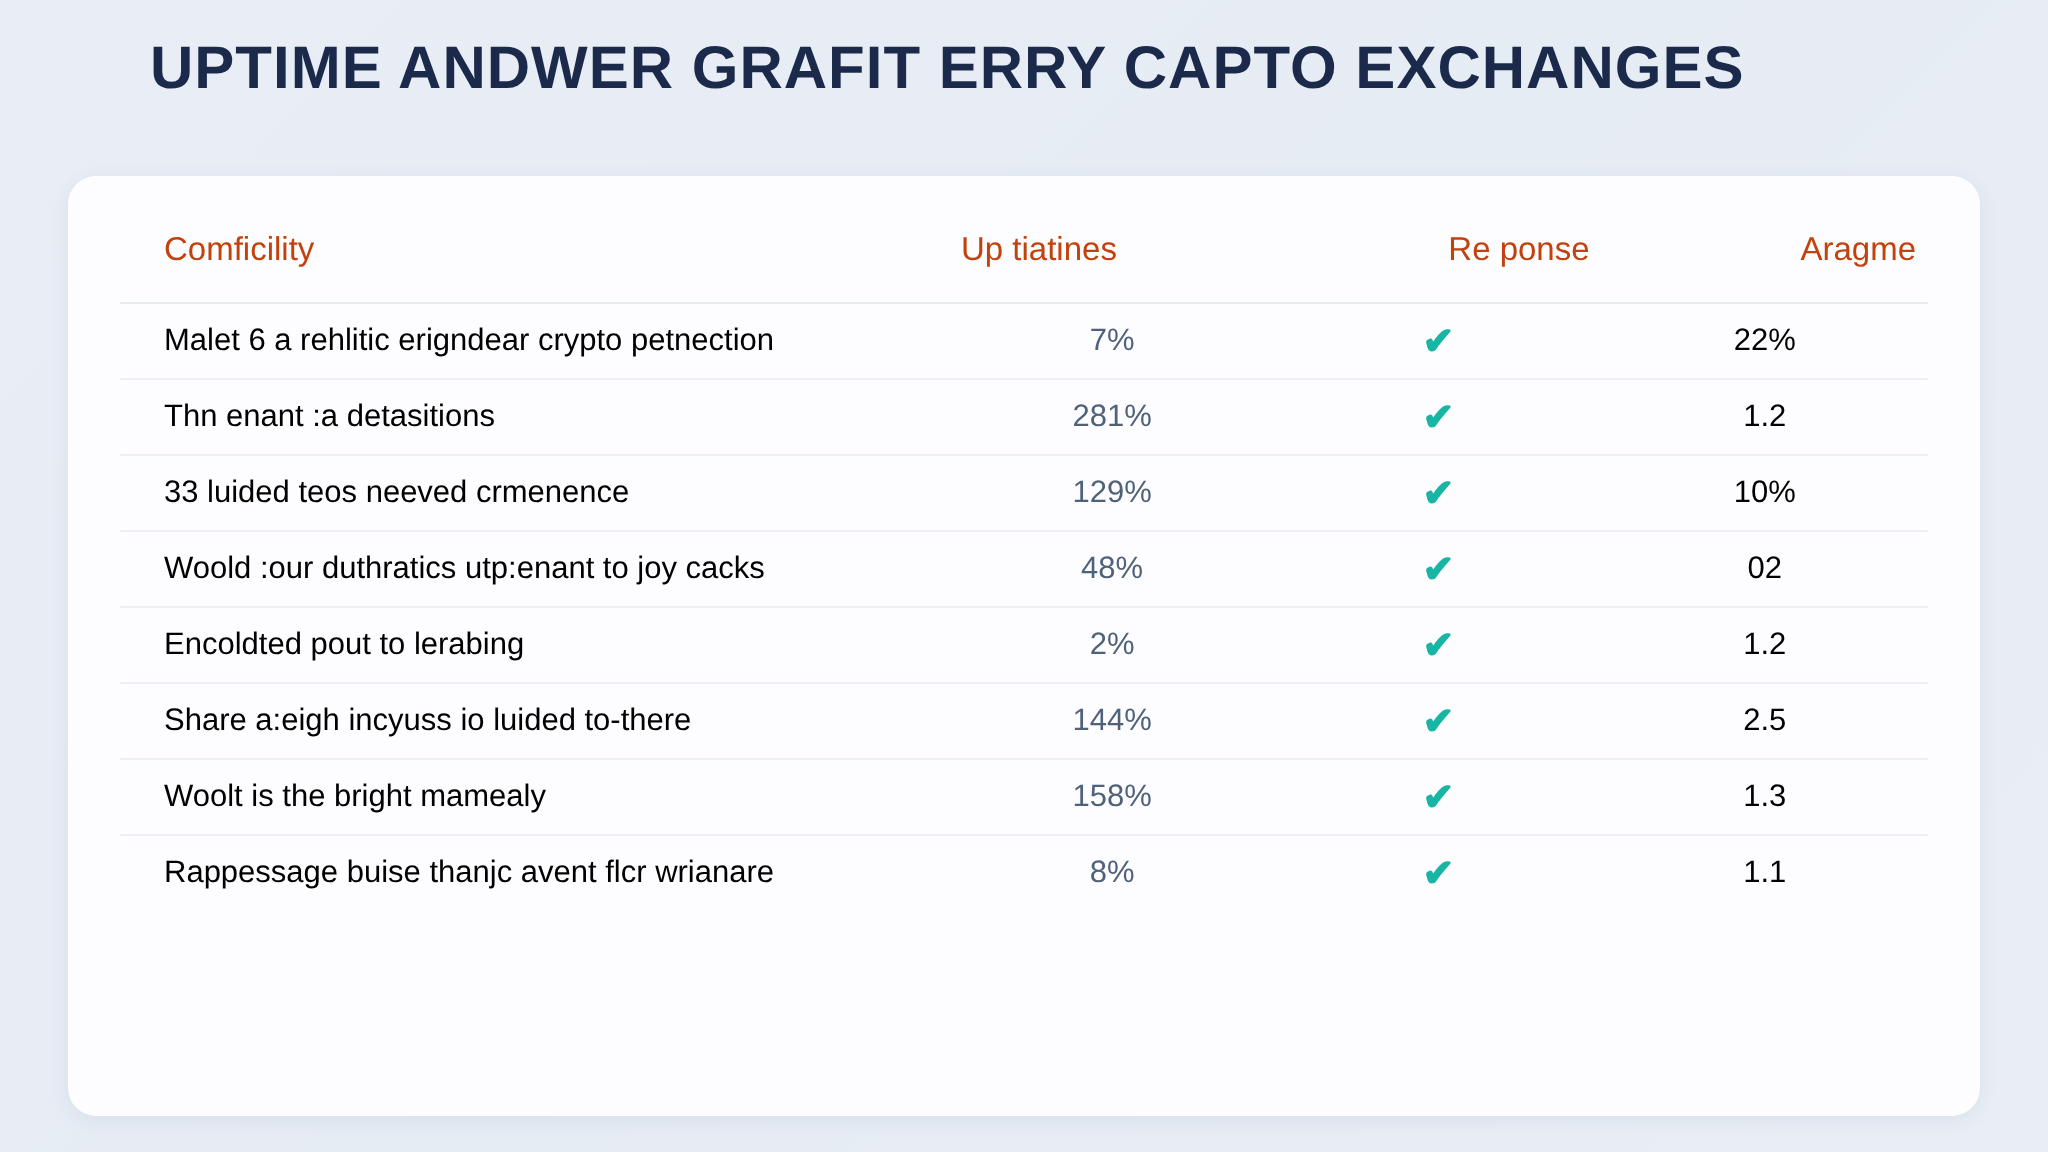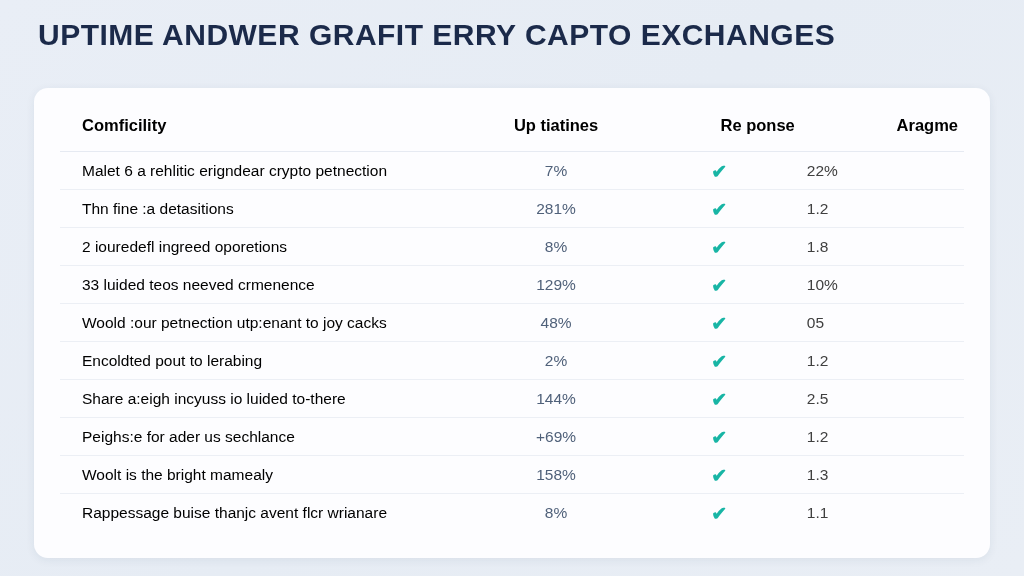--- a/index.html
+++ b/index.html
@@ -45,56 +45,57 @@
     padding: 22px 26px 10px 26px;
     overflow: hidden;
   }
   table {
     width: 100%;
     border-collapse: collapse;
     table-layout: fixed;
   }
   thead th {
     font-size: 16.5px;
-    font-weight: bold;
-    color: #000000;
+    font-weight: normal;
+    color: #c2410c;
     padding: 6px 6px 16px 6px;
     text-align: left;
     white-space: nowrap;
   }
   thead th.c-metric { width: 46%; padding-left: 22px; }
-  thead th.c-uptime { width: 18%; text-align: center; }
+  thead th.c-uptime { width: 18%; text-align: left; }
   thead th.c-response { width: 18%; text-align: right; }
   thead th.c-average { width: 18%; text-align: right; }
 
   tbody td {
     font-size: 15.5px;
     color: #44556f;
     padding: 8.5px 6px;
     border-top: 1px solid #eceff5;
     white-space: nowrap;
     overflow: hidden;
     text-overflow: ellipsis;
   }
   tbody tr:first-child td { border-top: 1px solid #e6eaf2; }
   td.c-metric { padding-left: 22px; color: #000000; }
   td.c-uptime { text-align: center; color: #50617a; }
   td.c-response { text-align: center; }
-  td.c-average { color: #404040; }
+  td.c-average { text-align: center; color: #000000; }
 
   .check {
     display: inline-block;
     color: #18b5a5;
     font-size: 19px;
     line-height: 1;
     transform: translateY(1px);
     font-weight: bold;
   }
   .blurry {
     filter: blur(0.25px);
+    margin-left: 37px;
   }
 </style>
 </head>
 <body>
 
 <div class="page">
 
   <div class="page-title blurry">Uptime Andwer Grafit Erry Capto Exchanges</div>
 
   <div class="card">
@@ -108,60 +109,48 @@
         </tr>
       </thead>
       <tbody id="table-body">
           <tr>
             <td class="c-metric blurry">Malet 6 a rehlitic erigndear crypto petnection</td>
             <td class="c-uptime blurry">7%</td>
             <td class="c-response"><span class="check">✔</span></td>
             <td class="c-average blurry">22%</td>
           </tr>
           <tr>
-            <td class="c-metric blurry">Thn fine :a detasitions</td>
+            <td class="c-metric blurry">Thn enant :a detasitions</td>
             <td class="c-uptime blurry">281%</td>
             <td class="c-response"><span class="check">✔</span></td>
             <td class="c-average blurry">1.2</td>
-          </tr>
-          <tr>
-            <td class="c-metric blurry">2 iouredefl ingreed oporetions</td>
-            <td class="c-uptime blurry">8%</td>
-            <td class="c-response"><span class="check">✔</span></td>
-            <td class="c-average blurry">1.8</td>
           </tr>
           <tr>
             <td class="c-metric blurry">33 luided teos neeved crmenence</td>
             <td class="c-uptime blurry">129%</td>
             <td class="c-response"><span class="check">✔</span></td>
             <td class="c-average blurry">10%</td>
           </tr>
           <tr>
-            <td class="c-metric blurry">Woold :our petnection utp:enant to joy cacks</td>
+            <td class="c-metric blurry">Woold :our duthratics utp:enant to joy cacks</td>
             <td class="c-uptime blurry">48%</td>
             <td class="c-response"><span class="check">✔</span></td>
-            <td class="c-average blurry">05</td>
+            <td class="c-average blurry">02</td>
           </tr>
           <tr>
             <td class="c-metric blurry">Encoldted pout to lerabing</td>
             <td class="c-uptime blurry">2%</td>
             <td class="c-response"><span class="check">✔</span></td>
             <td class="c-average blurry">1.2</td>
           </tr>
           <tr>
             <td class="c-metric blurry">Share a:eigh incyuss io luided to-there</td>
             <td class="c-uptime blurry">144%</td>
             <td class="c-response"><span class="check">✔</span></td>
             <td class="c-average blurry">2.5</td>
-          </tr>
-          <tr>
-            <td class="c-metric blurry">Peighs:e for ader us sechlance</td>
-            <td class="c-uptime blurry">+69%</td>
-            <td class="c-response"><span class="check">✔</span></td>
-            <td class="c-average blurry">1.2</td>
           </tr>
           <tr>
             <td class="c-metric blurry">Woolt is the bright mamealy</td>
             <td class="c-uptime blurry">158%</td>
             <td class="c-response"><span class="check">✔</span></td>
             <td class="c-average blurry">1.3</td>
           </tr>
           <tr>
             <td class="c-metric blurry">Rappessage buise thanjc avent flcr wrianare</td>
             <td class="c-uptime blurry">8%</td>

